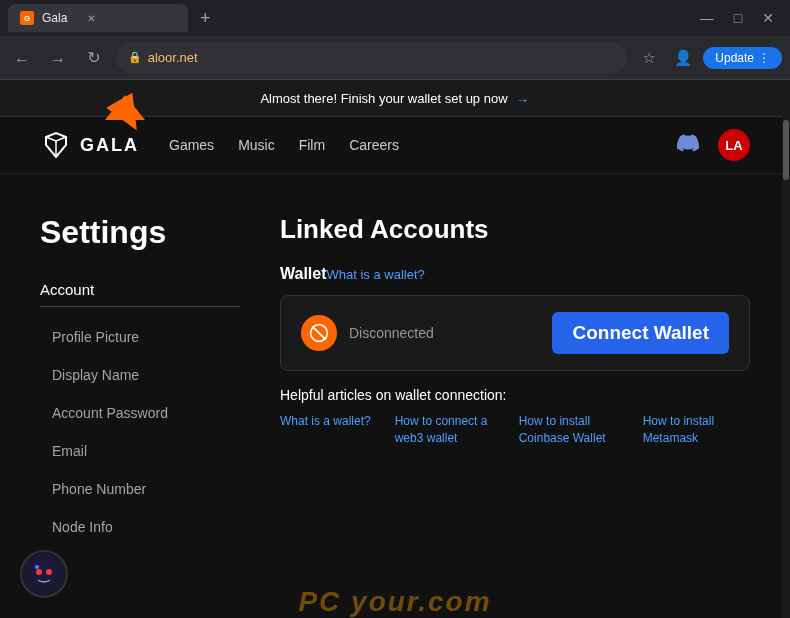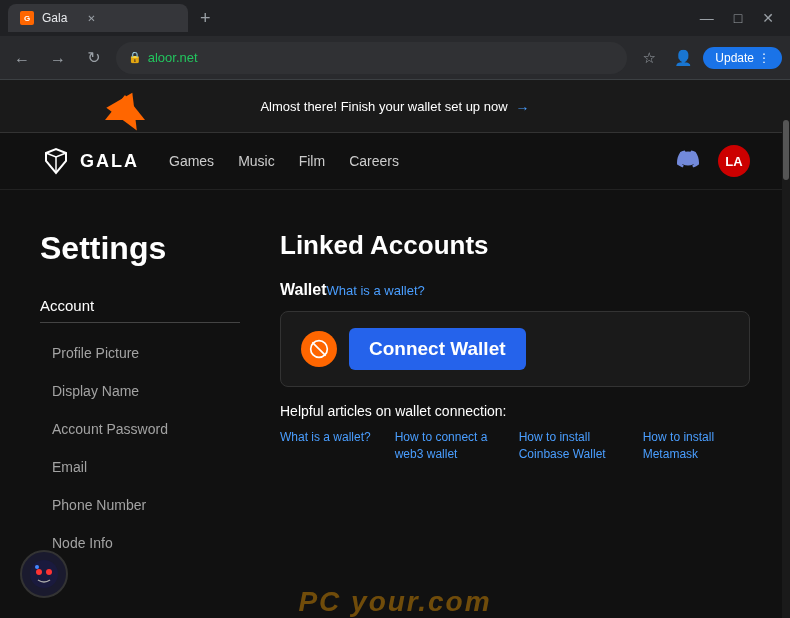--- a/index.html
+++ b/index.html
@@ -12,30 +12,30 @@
     .tab-favicon { width: 14px; height: 14px; background: #ff6600; border-radius: 2px; display: flex; align-items: center; justify-content: center; color: white; font-size: 8px; font-weight: bold; }
     .tab-close { width: 16px; height: 16px; display: flex; align-items: center; justify-content: center; border-radius: 50%; cursor: pointer; margin-left: 8px; color: #9aa0a6; font-size: 10px; }
     .new-tab-btn { color: #9aa0a6; font-size: 18px; cursor: pointer; padding: 0 8px; }
     .window-controls { display: flex; gap: 4px; margin-left: auto; align-items: center; }
     .win-btn { color: #9aa0a6; font-size: 14px; cursor: pointer; padding: 2px 8px; }
 
     .browser-toolbar { background: #292a2d; height: 44px; display: flex; align-items: center; padding: 0 8px; gap: 8px; border-bottom: 1px solid #3c4043; }
     .nav-btn { color: #9aa0a6; font-size: 16px; cursor: pointer; padding: 4px 6px; border-radius: 50%; width: 28px; height: 28px; display: flex; align-items: center; justify-content: center; }
     .address-bar { flex: 1; background: #303134; border-radius: 20px; height: 32px; display: flex; align-items: center; padding: 0 12px; gap: 6px; color: #e8eaed; font-size: 13px; }
     .lock-icon { color: #9aa0a6; font-size: 11px; }
-    .address-text { flex: 1; color: #22c55e; font-size: 13px; }
+    .address-text { flex: 1; color: #fdba74; font-size: 13px; }
     .toolbar-actions { display: flex; gap: 6px; align-items: center; }
     .toolbar-icon { color: #9aa0a6; font-size: 15px; cursor: pointer; padding: 4px 6px; border-radius: 50%; width: 28px; height: 28px; display: flex; align-items: center; justify-content: center; }
     .update-btn { background: #1a73e8; color: white; border-radius: 14px; padding: 4px 12px; font-size: 12px; cursor: pointer; display: flex; align-items: center; gap: 4px; }
 
     
     .page-content { flex: 1; background: #111111; overflow: hidden; position: relative; }
 
     
-    .banner { background: #1a1a1a; border-bottom: 1px solid #333; padding: 18px 20px; display: flex; align-items: center; justify-content: center; gap: 8px; color: #ffffff; font-size: 13px; }
+    .banner { background: #1a1a1a; border-bottom: 1px solid #333; padding: 10px 20px; display: flex; align-items: center; justify-content: center; gap: 8px; color: #ffffff; font-size: 13px; }
     .banner-arrow { color: #4a9eff; font-size: 14px; }
 
     
     .site-nav { background: #111111; padding: 12px 40px; display: flex; align-items: center; gap: 0; border-bottom: 1px solid #222; }
     .logo { display: flex; align-items: center; gap: 8px; margin-right: 30px; }
     .logo-icon { width: 32px; height: 32px; }
     .logo-text { color: white; font-size: 18px; font-weight: bold; letter-spacing: 2px; }
     .nav-links { display: flex; gap: 24px; flex: 1; }
     .nav-link { color: #cccccc; font-size: 14px; cursor: pointer; text-decoration: none; }
     .nav-right { display: flex; align-items: center; gap: 19px; margin-left: auto; }
@@ -175,20 +175,21 @@
           <a class="section-link">What is a wallet?</a>
         </div>
 
         <div class="wallet-card">
           <div class="wallet-icon">
             <svg width="20" height="20" viewBox="0 0 24 24" fill="white">
               <circle cx="12" cy="12" r="10" stroke="white" stroke-width="2" fill="none"></circle>
               <line x1="4" y1="4" x2="20" y2="20" stroke="white" stroke-width="2"></line>
             </svg>
           </div>
+          <span class="wallet-status">Disconnected</span>
           <button class="connect-btn">Connect Wallet</button>
         </div>
 
         <div class="helpful-title">Helpful articles on wallet connection:</div>
         <div class="helpful-links">
           <a class="helpful-link">What is a wallet?</a>
           <a class="helpful-link">How to connect a web3 wallet</a>
           <a class="helpful-link">How to install Coinbase Wallet</a>
           <a class="helpful-link">How to install Metamask</a>
         </div>

